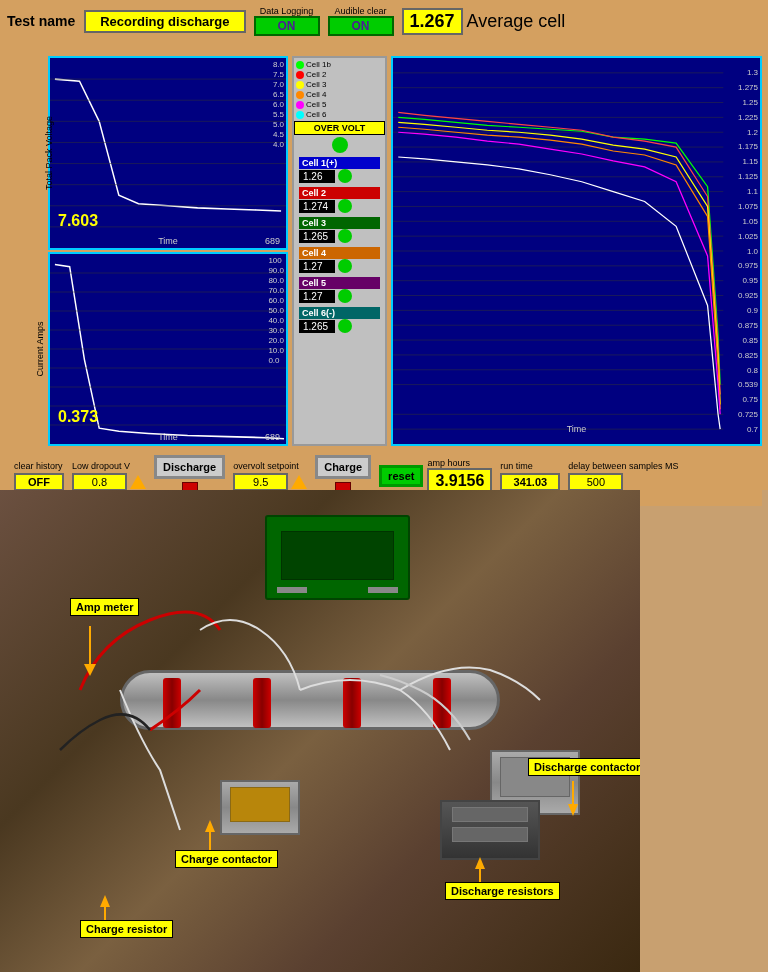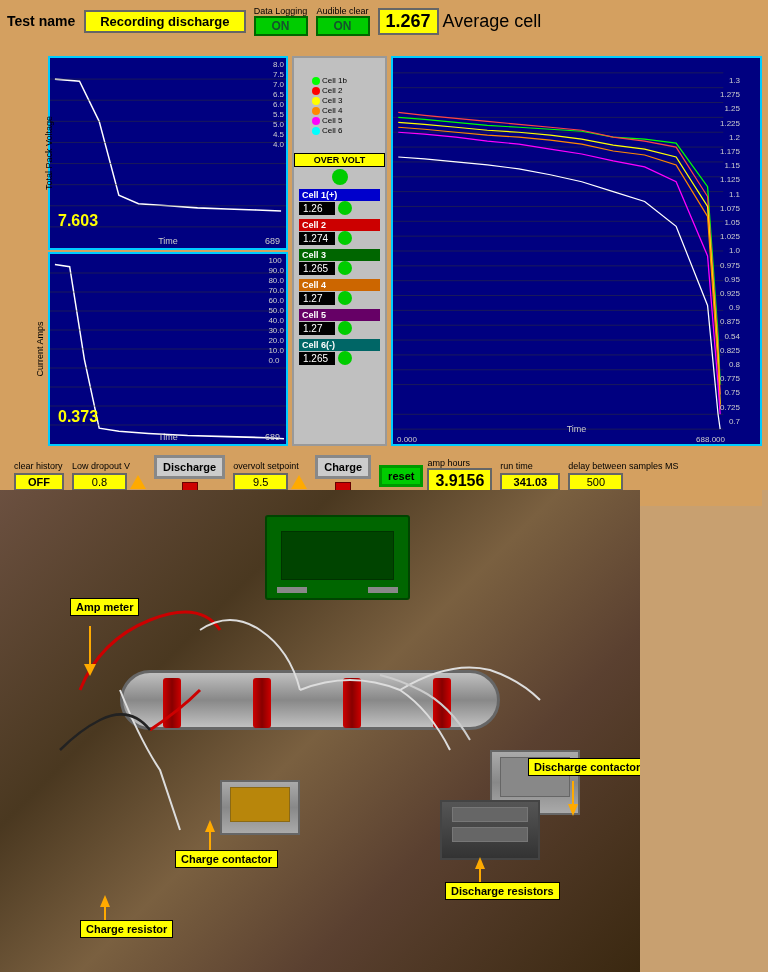--- a/index.html
+++ b/index.html
@@ -40,25 +40,25 @@
     }
     .data-logging-group {
       display: flex;
       flex-direction: column;
       align-items: center;
       font-size: 10px;
       color: #000;
     }
     .on-btn {
       background: #00cc00;
-      color: #14532d;
+      color: #4c1d95;
       border: 2px solid #006600;
       font-weight: bold;
       font-size: 12px;
-      padding: 1px 16px;
+      padding: 1px 22px;
       cursor: pointer;
     }
     .audible-alarm-group {
       display: flex;
       flex-direction: column;
       align-items: center;
       font-size: 10px;
       color: #000;
     }
     .avg-cell-group {
@@ -155,21 +155,21 @@
       width: 95px;
       display: flex;
       flex-direction: column;
       background: #c0c0c0;
       border: 2px solid #999;
       position: relative;
     }
 
     .cell-legend {
       background: #c0c0c0;
-      padding: 18px;
+      padding: 2px;
       display: flex;
       flex-direction: column;
       gap: 1px;
     }
 
     .cell-legend-item {
       display: flex;
       align-items: center;
       gap: 2px;
       font-size: 8px;
@@ -241,29 +241,29 @@
     
     #right-chart {
       flex: 1;
       background: #000080;
       border: 2px solid #00ccff;
       position: relative;
     }
 
     .right-chart-y-labels {
       position: absolute;
-      right: 18px;
+      right: 0;
       top: 0;
       height: 100%;
       display: flex;
       flex-direction: column;
       justify-content: space-between;
       font-size: 8px;
       color: #ccc;
-      padding: 18px 2px;
+      padding: 10px 2px;
       width: 35px;
       text-align: right;
     }
 
     .right-chart-x-labels {
       position: absolute;
       bottom: 0;
       left: 0;
       right: 35px;
       display: flex;
@@ -666,33 +666,29 @@
           <span>1.1</span>
           <span>1.075</span>
         <span>1.05</span>
           <span>1.025</span>
           <span>1.0</span>
           <span>0.975</span>
           <span>0.95</span>
         <span>0.925</span>
           <span>0.9</span>
           <span>0.875</span>
-          <span>0.54</span>
+          <span>0.85</span>
           <span>0.825</span>
         <span>0.8</span>
-          <span>0.775</span>
+          <span>0.539</span>
           <span>0.75</span>
           <span>0.725</span>
           <span>0.7</span>
       </div>
       
-      <div class="right-chart-x-labels">
-        <span>0.000</span>
-        <span style="position:absolute;right:0;font-size:8px;color:#ccc;">688.000</span>
-      </div>
       
       <div style="position:absolute;bottom:10px;left:50%;transform:translateX(-50%);font-size:9px;color:#ccc;">Time</div>
     </div>
   </div>
 
   <div id="bottom-controls">
 
     <div class="control-group">
       <span class="control-label-small">clear history</span>
       <div class="yellow-input">OFF</div>

